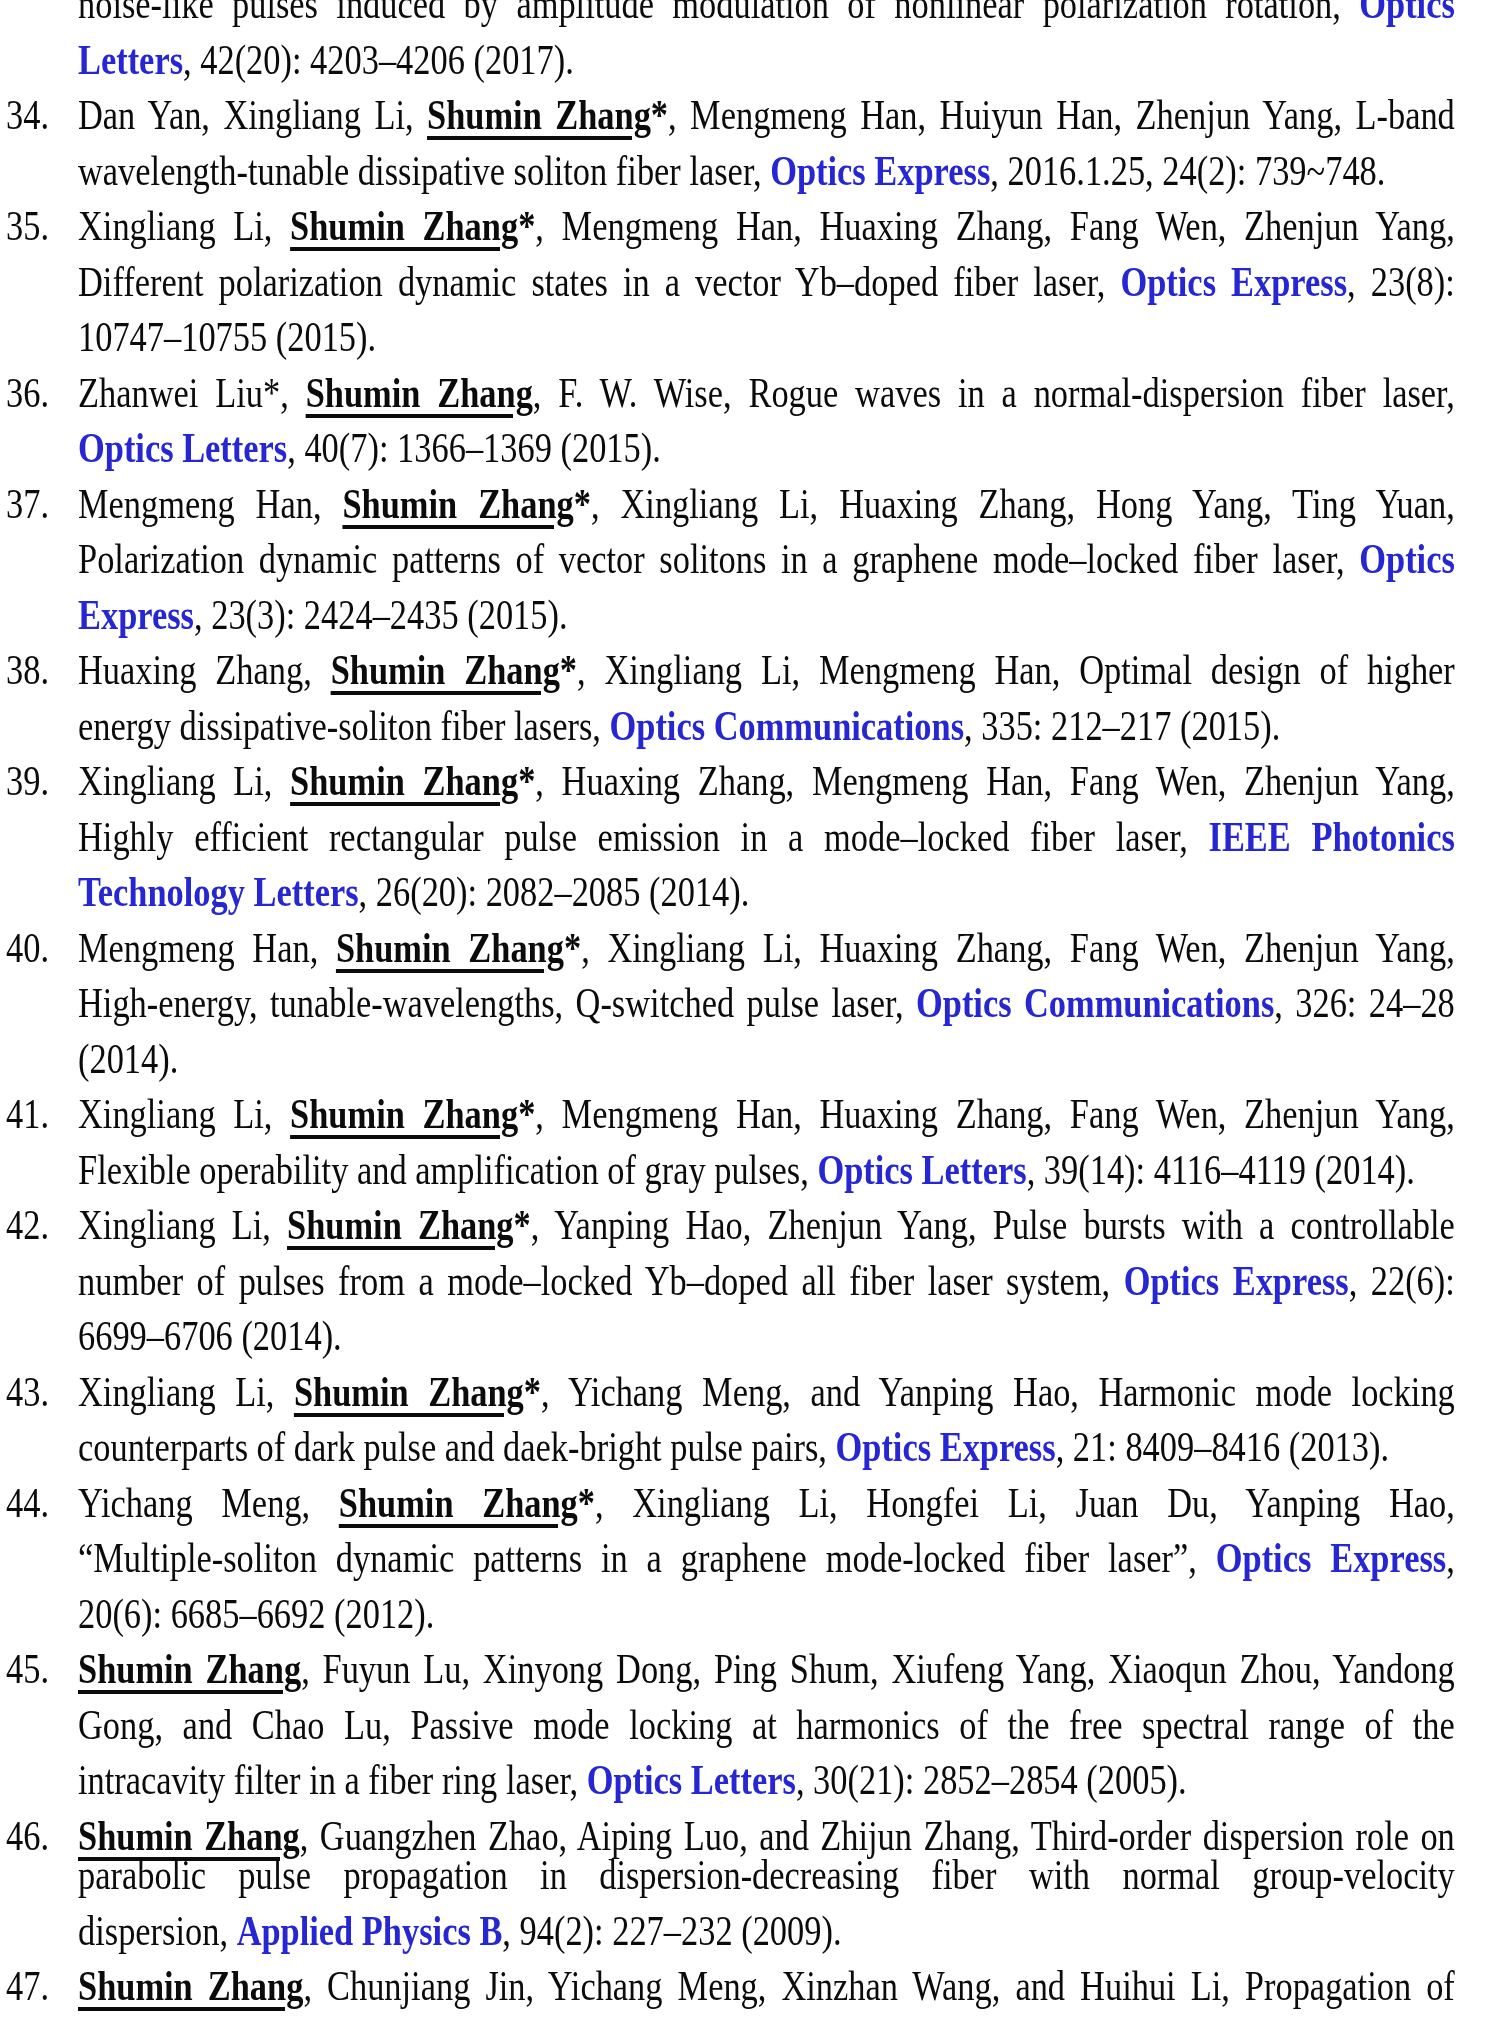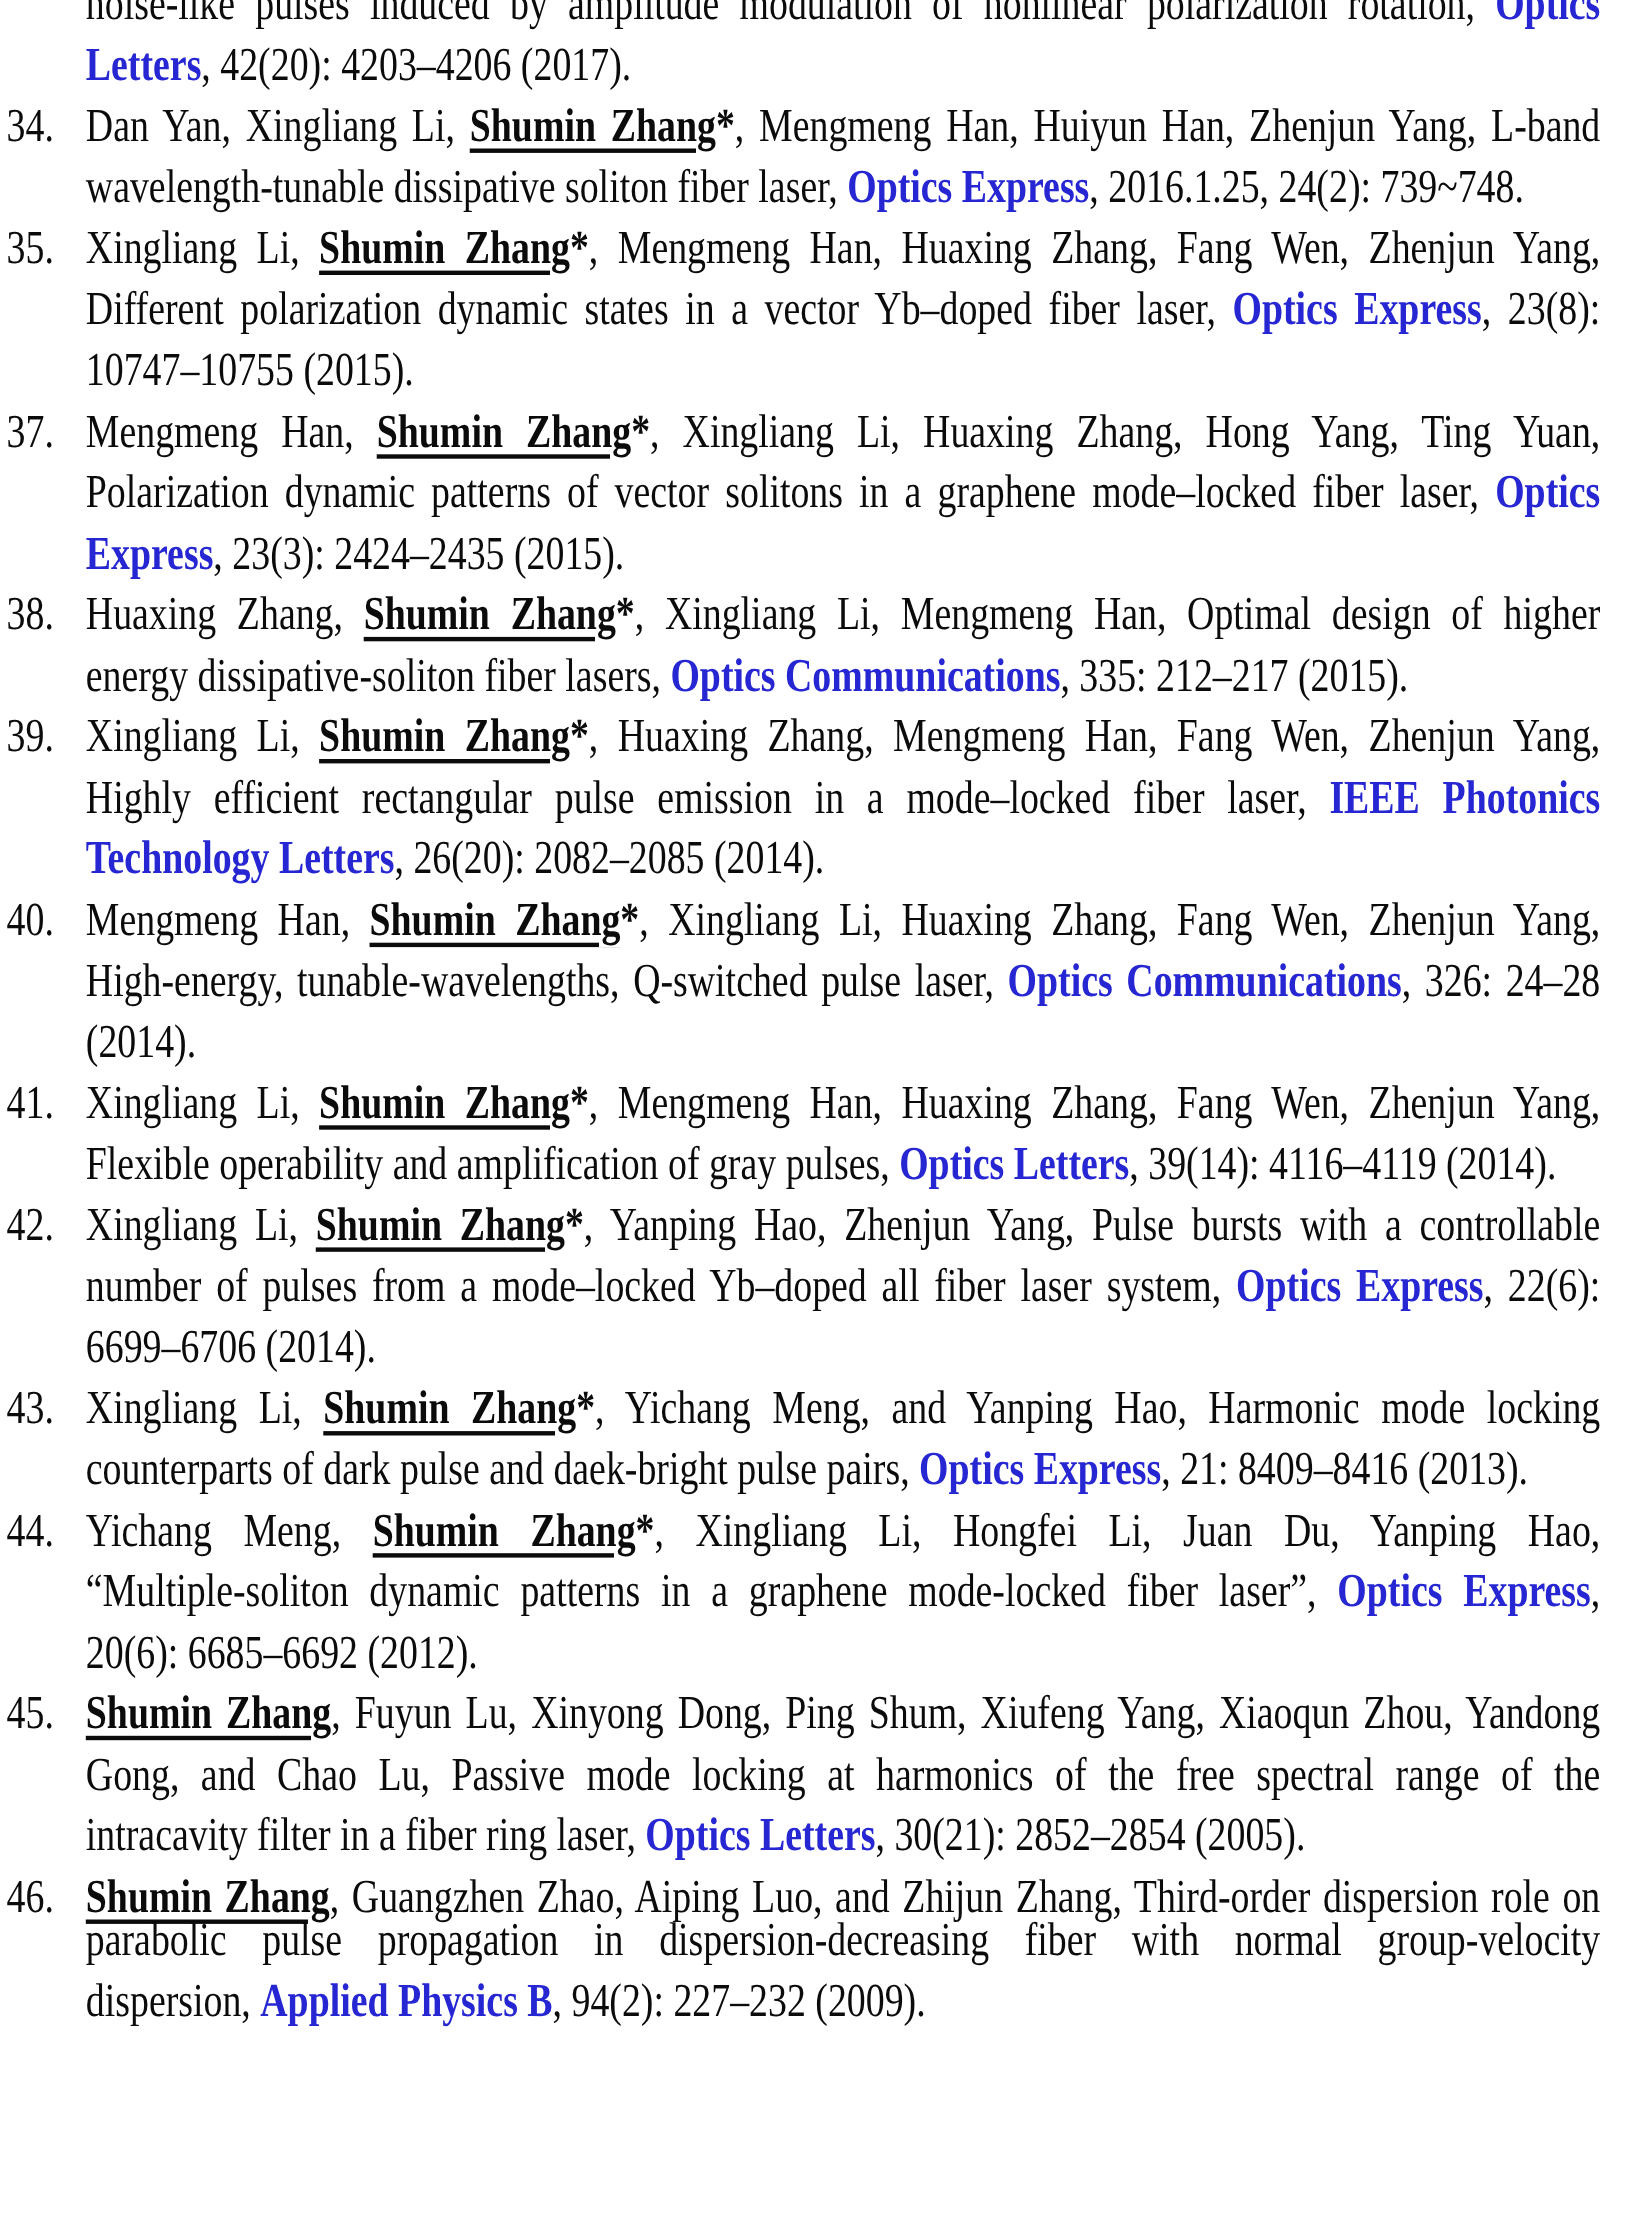--- a/index.html
+++ b/index.html
@@ -43,20 +43,25 @@
     <div class="para">
       <span class="num">34.</span>
       <div class="line"><span class="n">Dan Yan, Xingliang Li, </span><span class="a">Shumin Zhang</span><span class="b">*</span><span class="n">, Mengmeng Han, Huiyun Han, Zhenjun Yang, L-band</span></div>
       <div class="line last"><span class="n">wavelength-tunable dissipative soliton fiber laser, </span><span class="j">Optics Express</span><span class="n">, 2016.1.25, 24(2): 739~748.</span></div>
     </div>
     <div class="para">
       <span class="num">35.</span>
       <div class="line"><span class="n">Xingliang Li, </span><span class="a">Shumin Zhang</span><span class="b">*</span><span class="n">, Mengmeng Han, Huaxing Zhang, Fang Wen, Zhenjun Yang,</span></div>
       <div class="line"><span class="n">Different polarization dynamic states in a vector Yb–doped fiber laser, </span><span class="j">Optics Express</span><span class="n">, 23(8):</span></div>
       <div class="line last"><span class="n">10747–10755 (2015).</span></div>
+    </div>
+    <div class="para">
+      <span class="num">36.</span>
+      <div class="line"><span class="n">Zhanwei Liu*, </span><span class="a">Shumin Zhang</span><span class="n">, F. W. Wise, Rogue waves in a normal-dispersion fiber laser,</span></div>
+      <div class="line last"><span class="j">Optics Letters</span><span class="n">, 40(7): 1366–1369 (2015).</span></div>
     </div>
     <div class="para">
       <span class="num">37.</span>
       <div class="line"><span class="n">Mengmeng Han, </span><span class="a">Shumin Zhang</span><span class="b">*</span><span class="n">, Xingliang Li, Huaxing Zhang, Hong Yang, Ting Yuan,</span></div>
       <div class="line"><span class="n">Polarization dynamic patterns of vector solitons in a graphene mode–locked fiber laser, </span><span class="j">Optics</span></div>
       <div class="line last"><span class="j">Express</span><span class="n">, 23(3): 2424–2435 (2015).</span></div>
     </div>
     <div class="para">
       <span class="num">38.</span>
       <div class="line"><span class="n">Huaxing Zhang, </span><span class="a">Shumin Zhang</span><span class="b">*</span><span class="n">, Xingliang Li, Mengmeng Han, Optimal design of higher</span></div>
@@ -101,13 +106,17 @@
       <div class="line"><span class="a">Shumin Zhang</span><span class="n">, Fuyun Lu, Xinyong Dong, Ping Shum, Xiufeng Yang, Xiaoqun Zhou, Yandong</span></div>
       <div class="line"><span class="n">Gong, and Chao Lu, Passive mode locking at harmonics of the free spectral range of the</span></div>
       <div class="line last"><span class="n">intracavity filter in a fiber ring laser, </span><span class="j">Optics Letters</span><span class="n">, 30(21): 2852–2854 (2005).</span></div>
     </div>
     <div class="para">
       <span class="num">46.</span>
       <div class="line"><span class="a">Shumin Zhang</span><span class="n">, Guangzhen Zhao, Aiping Luo, and Zhijun Zhang, Third-order dispersion role on</span></div>
       <div class="line tight"><span class="n">parabolic pulse propagation in dispersion-decreasing fiber with normal group-velocity</span></div>
       <div class="line last"><span class="n">dispersion, </span><span class="j">Applied Physics B</span><span class="n">,  94(2): 227–232 (2009).</span></div>
     </div>
+    <div class="para">
+      <span class="num">47.</span>
+      <div class="line"><span class="a">Shumin Zhang</span><span class="n">, Chunjiang Jin, Yichang Meng, Xinzhan Wang, and Huihui Li, Propagation of</span></div>
+    </div>
   </div>
 
 </body></html>

